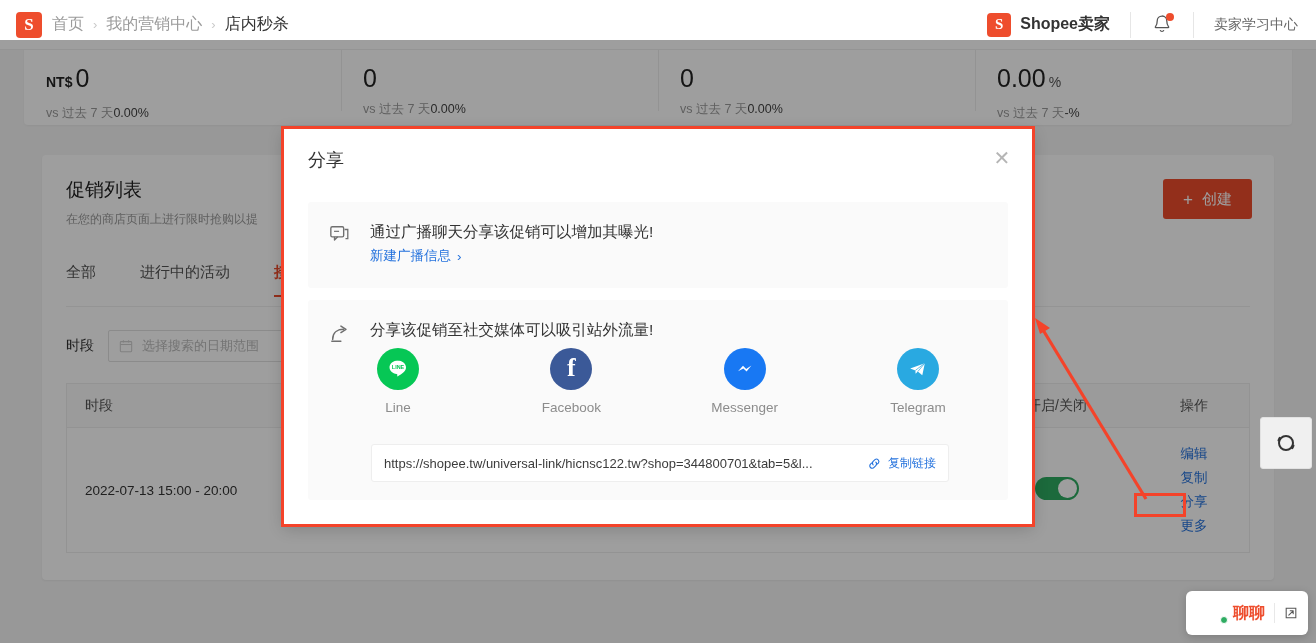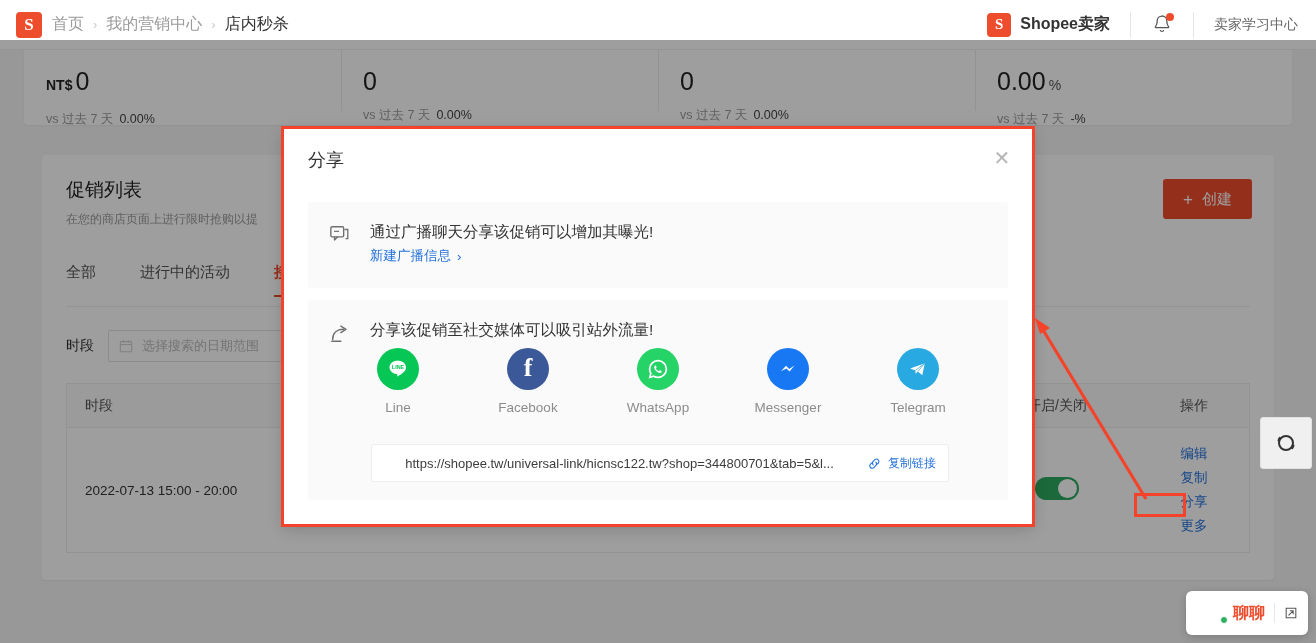--- a/index.html
+++ b/index.html
@@ -53,25 +53,25 @@
     position: absolute; left: 24px; top: 40px; width: 1268px; height: 85px;
     background: #ffffff; display: flex; border-radius: 4px;
     box-shadow: 0 1px 2px rgba(0,0,0,.04);
   }
   .stat { flex: 1; padding: 16px 22px 0 22px; position: relative; }
   .stat + .stat::before {
     content: ""; position: absolute; left: 0; top: 10px; bottom: 14px;
     width: 1px; background: #eeeeee;
   }
   .stat-label { font-size: 13px; color: #999; height: 6px; overflow: hidden; }
-  .stat-value { font-size: 25px; color: #222; font-weight: 400; line-height: 38px; }
+  .stat-value { font-size: 25px; color: #222; font-weight: 400; line-height: 32px; }
   .stat-value .unit { font-size: 14px; font-weight: 600; margin-right: 3px; }
   .stat-value .pct { font-size: 14px; color: #555; margin-left: 3px; }
   .stat-cmp { margin-top: 7px; font-size: 12.5px; color: #9a9a9a; }
-  .stat-cmp .num { color: #444; margin-left: 6px; }
+  .stat-cmp .num { color: #444; }
 
   
   .panel {
     position: absolute; left: 42px; top: 155px; width: 1232px; height: 425px;
     background: #ffffff; border-radius: 4px; box-shadow: 0 1px 2px rgba(0,0,0,.05);
   }
   .panel-title { position: absolute; left: 24px; top: 22px; font-size: 19px; color: #222; }
   .panel-sub { position: absolute; left: 24px; top: 56px; font-size: 12px; color: #9a9a9a; }
   .create-btn {
     position: absolute; right: 22px; top: 24px; height: 40px; padding: 0 20px;
@@ -159,21 +159,21 @@
   .social-badge {
     width: 42px; height: 42px; border-radius: 50%; margin: 0 auto;
     display: flex; align-items: center; justify-content: center;
     color: #fff; font-weight: 700;
   }
   .social-name { margin-top: 10px; font-size: 13.5px; color: #8c8c8c; }
 
   .urlbar {
     position: absolute; left: 63px; top: 144px; width: 578px; height: 38px;
     background: #ffffff; border: 1px solid #eeeeee; border-radius: 3px;
-    display: flex; align-items: center; padding: 0 12px; text-align: center;
+    display: flex; align-items: center; padding: 0 12px;
   }
   .urltext {
     flex: 1; font-size: 13px; color: #3c3c3c; white-space: nowrap;
     overflow: hidden; text-overflow: ellipsis;
   }
   .copy-btn {
     display: flex; align-items: center; gap: 6px; color: #2673dd;
     font-size: 12px; cursor: pointer; padding-left: 12px; white-space: nowrap;
   }
 
@@ -340,29 +340,20 @@
             </svg>
           </div>
           <div class="social-name">Line</div>
         </div>
 
         <div class="social">
           <div class="social-badge" style="background:#3b5998;font-size:26px;font-family:'Liberation Serif',serif;padding-bottom:3px;">f</div>
           <div class="social-name">Facebook</div>
         </div>
 
-        <div class="social">
-          <div class="social-badge" style="background:#25d366">
-            <svg width="26" height="26" viewBox="0 0 26 26">
-              <path d="M13 4.6c-4.6 0-8.4 3.7-8.4 8.4 0 1.6.45 3.1 1.25 4.4L4.8 21.3l4.05-1.02a8.4 8.4 0 0 0 4.15 1.1c4.6 0 8.4-3.8 8.4-8.4s-3.8-8.4-8.4-8.4z" fill="none" stroke="#fff" stroke-width="1.7"></path>
-              <path d="M10.3 9.3c.25-.05.5 0 .66.35l.6 1.4c.1.24.05.5-.12.7l-.4.45c-.16.18-.2.43-.07.64.55.95 1.3 1.7 2.3 2.2.22.1.47.05.62-.14l.42-.5c.18-.2.45-.26.68-.15l1.38.65c.3.15.4.45.3.73-.3.85-1.2 1.4-2.1 1.25-2.6-.44-5-2.85-5.4-5.45-.12-.85.37-1.7 1.13-2.03z" fill="#fff"></path>
-            </svg>
-          </div>
-          <div class="social-name">WhatsApp</div>
-        </div>
 
         <div class="social">
           <div class="social-badge" style="background:#1878f3">
             <svg width="26" height="26" viewBox="0 0 26 26">
               <path d="M6 15.2 L11 9.8 L14.2 13 L19.4 9.6 L14.6 15.4 L11.4 12.4 Z" fill="#fff"></path>
             </svg>
           </div>
           <div class="social-name">Messenger</div>
         </div>
 

